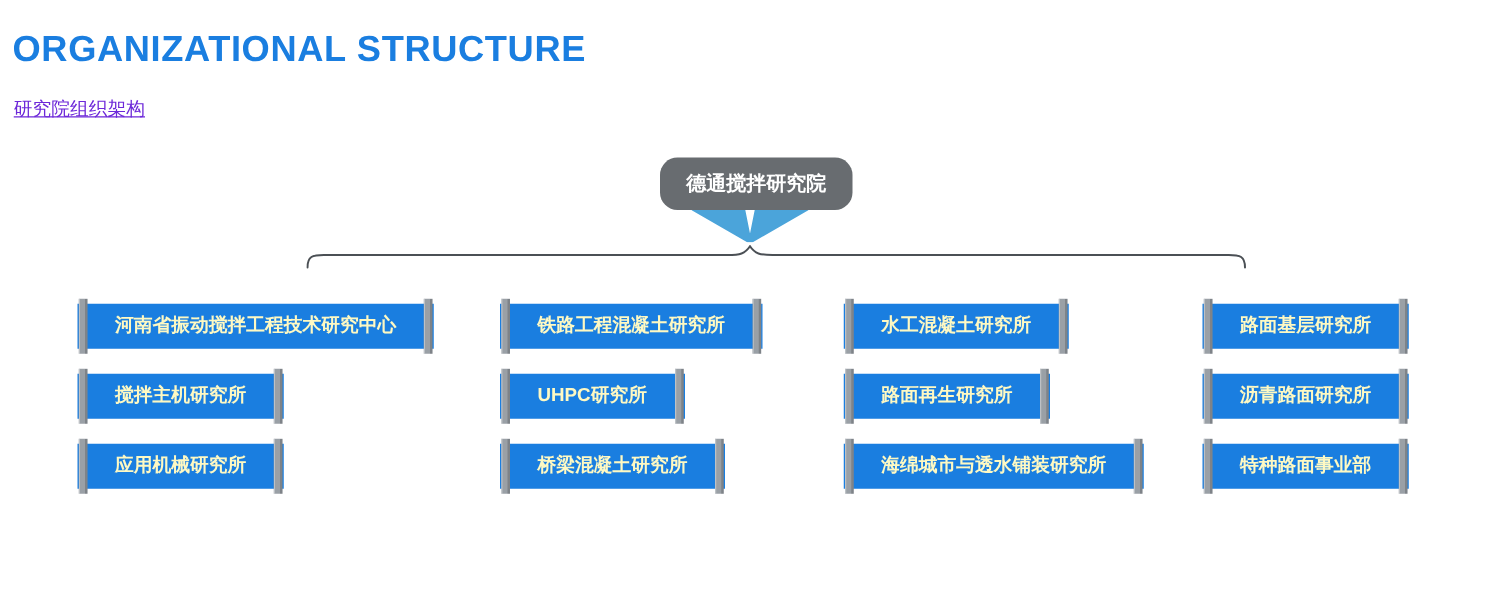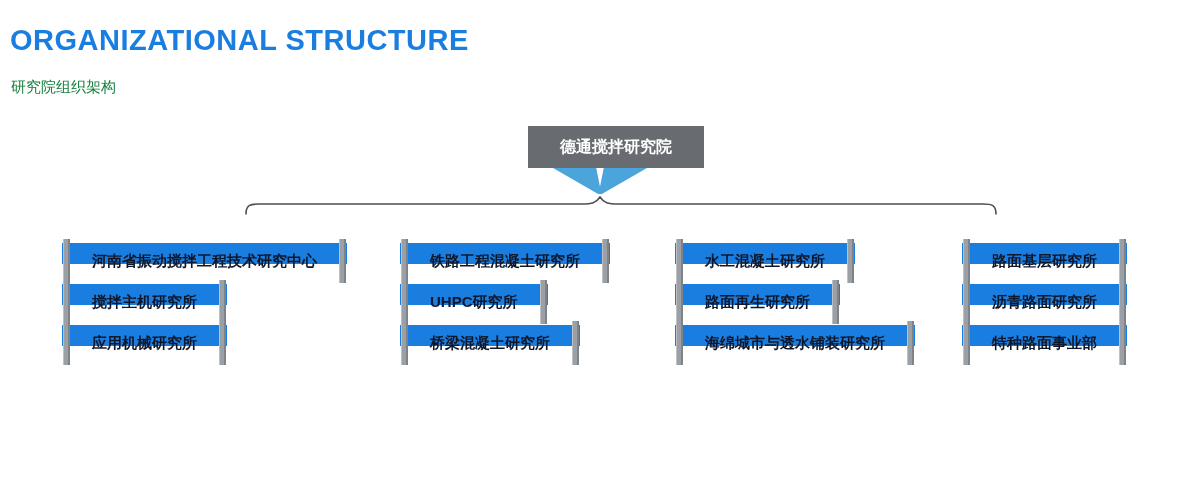--- a/index.html
+++ b/index.html
@@ -11,51 +11,51 @@
   }
   .page { position: absolute; inset: 0; }
 
   .title {
     position: absolute; left: 10px; top: 24px; margin: 0;
     font-size: 29px; font-weight: bold; letter-spacing: 0.5px;
     color: var(--accent, #1a7ee0);
   }
   .subtitle {
     position: absolute; left: 11px; top: 78px;
-    font-size: 15px; color: #15803d;
+    font-size: 15px; color: #6d28d9; text-decoration: underline;
   }
 
   .root-node {
     position: absolute; left: 528px; top: 126px;
-    width: 176px; height: 42px;
+    width: 154px; height: 42px;
     background: var(--root-bg, #686c70);
-    border-radius: 0;
+    border-radius: 14px;
     display: flex; align-items: center; justify-content: center;
     color: #fff; font-size: 16px; font-weight: bold;
   }
   .funnel {
     position: absolute; left: 553px; top: 168px;
     width: 94px; height: 26px;
     background: var(--funnel, #4ba4da);
     clip-path: polygon(0 0, 46% 0, 50% 72%, 54% 0, 100% 0, 52% 100%, 48% 100%);
   }
   .brace { position: absolute; left: 245px; top: 196px; }
 
   .cols { position: absolute; left: 0; top: 243px; width: 1200px; height: 248px; }
   .org-col { position: absolute; top: 0; }
   .org-col:nth-child(1) { left: 62px; }
   .org-col:nth-child(2) { left: 400px; }
   .org-col:nth-child(3) { left: 675px; }
   .org-col:nth-child(4) { left: 962px; text-align: center; }
 
   .banner {
-    position: relative; width: max-content; height: 21px;
+    position: relative; width: max-content; height: 36px;
     margin-bottom: 20px; box-sizing: border-box;
     background: var(--banner, #1a7ee0);
-    color: #0f172a; font-size: 15px; font-weight: bold;
+    color: #fef9c3; font-size: 15px; font-weight: bold;
     line-height: 36px; padding: 0 30px;
   }
   .banner .label { white-space: nowrap; }
   .post {
     position: absolute; top: -4px; width: 7px; height: 44px;
     background: var(--post, #9aa0a6);
     box-shadow: inset -2px 0 0 rgba(0,0,0,.18), inset 1px 0 0 rgba(255,255,255,.35);
   }
   .post.left { left: 1px; }
   .post.right { right: 1px; }

